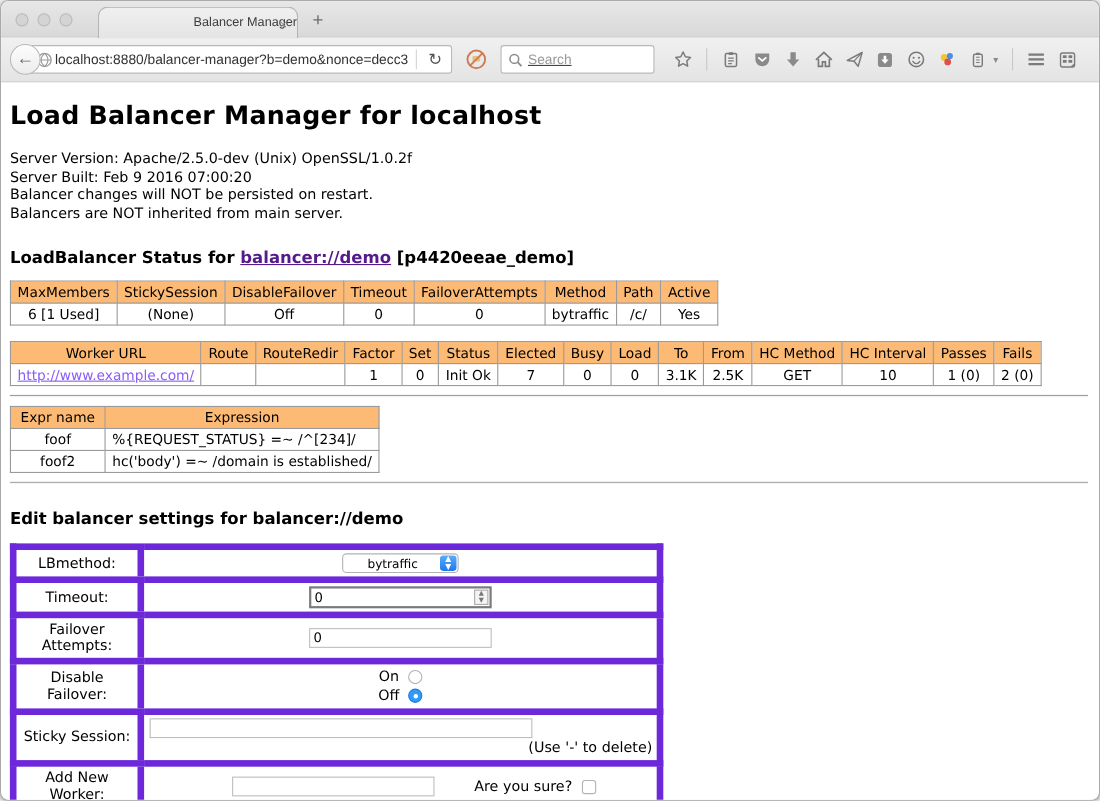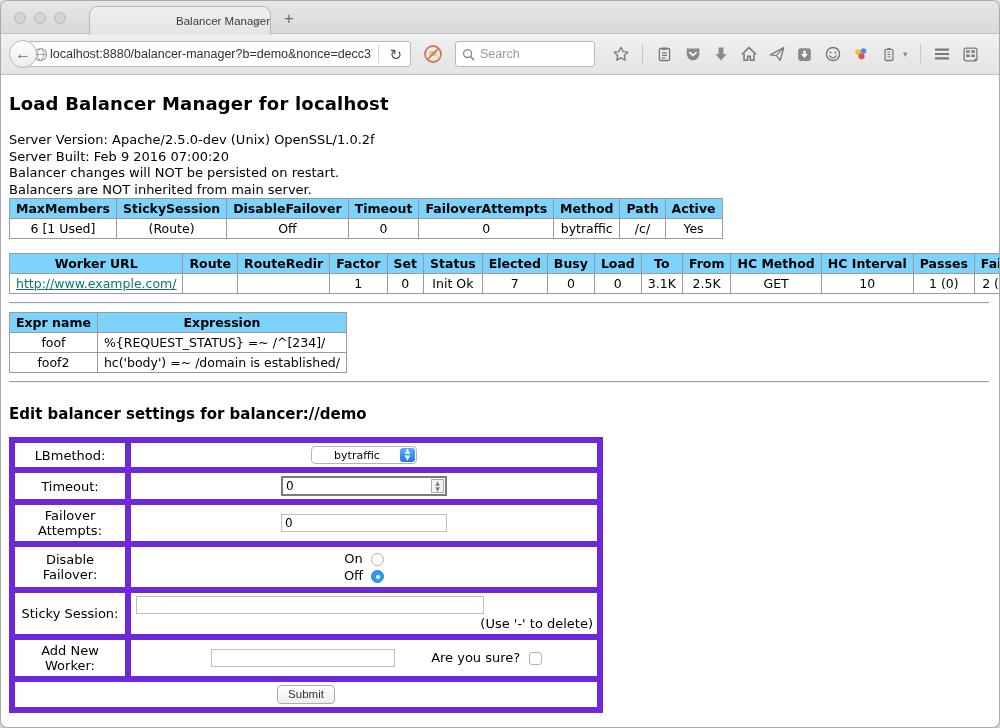--- a/index.html
+++ b/index.html
@@ -46,36 +46,37 @@
   .url-divider { width:1px; height:18px; background:#d4d4d4; }
   .reload { color:#555; font-size:15px; padding:0 4px; line-height:1; }
   .shieldblock { width:20px; height:20px; margin:0 6px; position:relative; }
   .searchbar {
     width:140px; height:26px; background:#fff; border:1px solid #b9b9b9; border-radius:3px;
     display:flex; align-items:center; padding:0 6px; gap:5px;
   }
   .searchbar input {
     flex:1; border:none; outline:none; font-size:12.5px; color:#444; background:transparent; width:90px;
     font-family:"Liberation Sans","DejaVu Sans",sans-serif;
+    text-decoration:underline;
   }
   .searchbar input::placeholder { color:#999; }
   .tb-icons { display:flex; align-items:center; gap:9px; margin-left:10px; color:#787878; }
   .tb-icons .ic { width:19px; height:19px; display:flex; align-items:center; justify-content:center; }
   .tb-sep { width:1px; height:20px; background:#c8c8c8; margin:0 3px; }
   .caret { font-size:9px; color:#888; margin-left:-4px; }
   
   .content { background:#fff; height:653px; padding:16px 10px 0 8px; font-family:"DejaVu Sans",sans-serif; color:#000; overflow:hidden; }
-  h1.pagetitle { font-size:18px; font-weight:bold; letter-spacing:.2px; margin:2px 0 18px 0; }
+  h1.pagetitle { font-size:23px; font-weight:bold; letter-spacing:.2px; margin:2px 0 18px 0; }
   .sinfo { font-size:13px; line-height:16.5px; }
   .sect-h { font-size:15px; font-weight:bold; margin:22px 0 12px 0; }
   .sect-h a { color:#551a8b; }
   table.dt { border-collapse:collapse; font-size:12.5px; margin-bottom:14px; }
   table.dt th, table.dt td { border:1px solid #9a9a9a; padding:2px 6px; text-align:center; white-space:nowrap; }
-  table.dt th { background:#7dd3fc; font-weight:bold; }
-  table.dt td a { color:#0f766e; }
+  table.dt th { background:#fdba74; font-weight:normal; }
+  table.dt td a { color:#8b5cf6; }
   td.l { text-align:left !important; }
   hr.sep { border:none; border-top:1px solid #9e9e9e; border-bottom:1px solid #f2f2f2; margin:8px 0; }
   
   table.form { border-collapse:collapse; width:594px; font-size:13px; border:1px solid #8c8c8c; margin-top:14px; }
   table.form td { border:6px solid #6d28d9; padding:3px 4px; }
   table.form td.lbl { width:116px; text-align:center; border-right:1px solid #bcbcbc; }
   table.form td.val { text-align:center; }
   .macselect {
     display:inline-flex; align-items:center; width:106px; height:18px; background:#fff;
     border:1px solid #b3b3b3; border-radius:4px; font-size:11px; position:relative; vertical-align:middle;
@@ -249,36 +250,39 @@
   <div class="content">
     <h1 class="pagetitle">Load Balancer Manager for localhost</h1>
 
     <div class="sinfo">
       <div>Server Version: Apache/2.5.0-dev (Unix) OpenSSL/1.0.2f</div>
       <div>Server Built: Feb 9 2016 07:00:20</div>
       <div>Balancer changes will NOT be persisted on restart.</div>
       <div>Balancers are NOT inherited from main server.</div>
     </div>
 
+    <div class="sect-h">
+      <span>LoadBalancer Status for </span><a href="#">balancer://demo</a><span> [p4420eeae_demo]</span>
+    </div>
 
     <table class="dt">
       <tbody>
           <tr>
         <th style="width:92px">MaxMembers</th>
         <th style="width:96px">StickySession</th>
         <th style="width:104px">DisableFailover</th>
         <th style="width:58px">Timeout</th>
         <th style="width:118px">FailoverAttempts</th>
         <th style="width:62px">Method</th>
         <th style="width:36px">Path</th>
         <th style="width:46px">Active</th>
       </tr>
       <tr>
         <td>6 [1 Used]</td>
-        <td>(Route)</td>
+        <td>(None)</td>
         <td>Off</td>
         <td>0</td>
         <td>0</td>
         <td>bytraffic</td>
         <td>/c/</td>
         <td>Yes</td>
       </tr>
     </tbody>
       </table>
 

